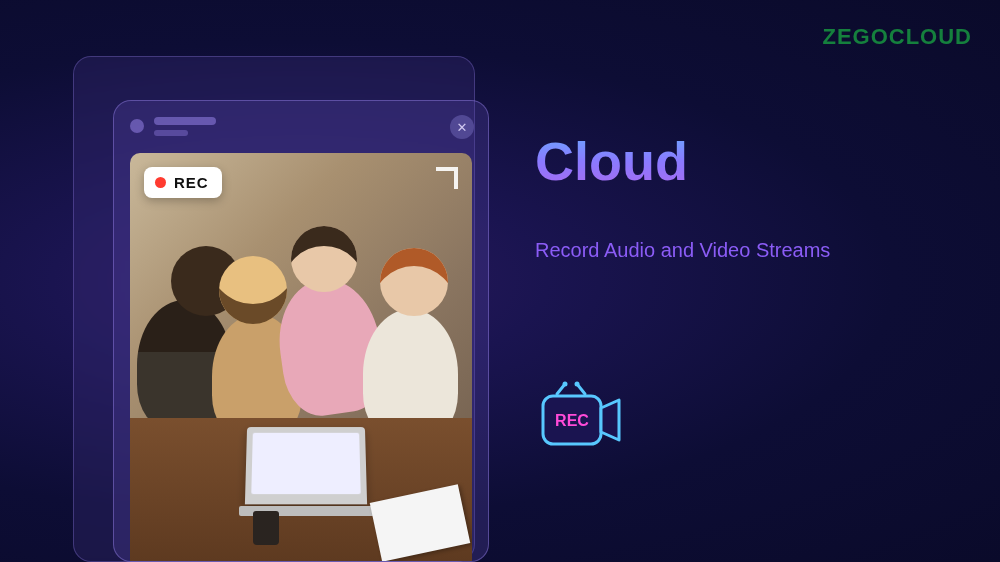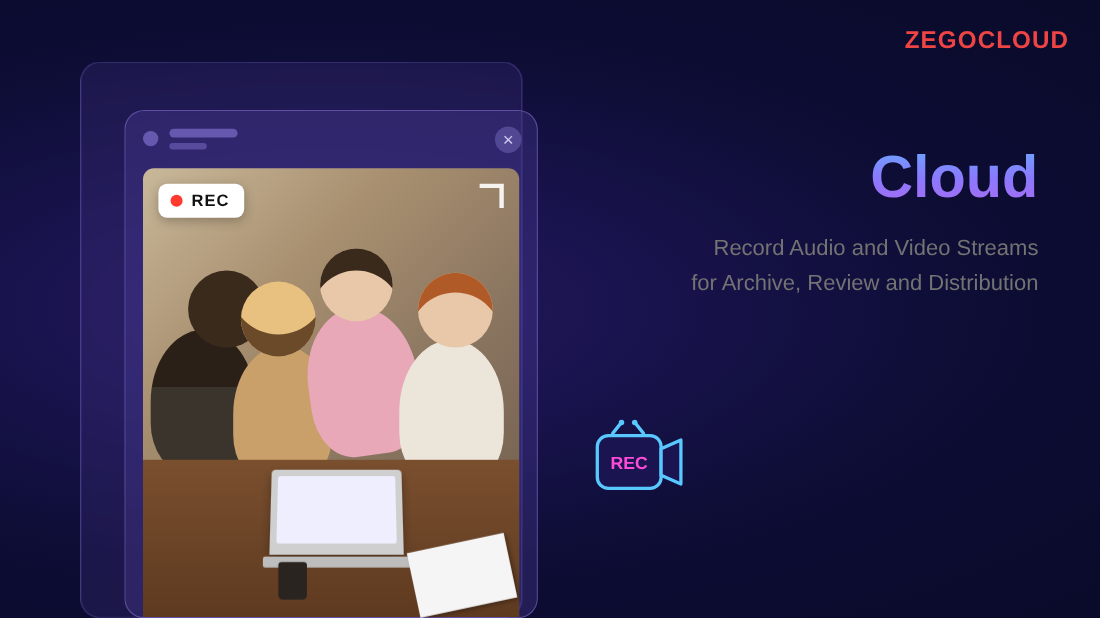--- a/index.html
+++ b/index.html
@@ -10,21 +10,21 @@
   font-family: -apple-system, BlinkMacSystemFont, "Segoe UI", Arial, sans-serif;
   overflow: hidden;
   position: relative;
 }
 
 
 .logo {
   position: absolute;
   top: 24px;
   right: 28px;
-  color: #ef4444;
+  color: #15803d;
   font-size: 22px;
   font-weight: 800;
   letter-spacing: 1px;
   font-family: Arial, sans-serif;
 }
 
 
 .card-back {
   position: absolute;
   left: 73px;
@@ -197,36 +197,35 @@
   border-top: 4px solid rgba(255,255,255,0.9);
   border-right: 4px solid rgba(255,255,255,0.9);
   z-index: 5;
 }
 
 
 .content {
   position: absolute;
   left: 535px;
   top: 132px;
-  right: 56px;
-  text-align: right;
+  right: 28px;
 }
 .title-line {
   font-size: 54px;
   font-weight: 800;
   line-height: 1.08;
   background: linear-gradient(180deg, #6aa8ff 0%, #8a7aff 50%, #a86af0 100%);
   -webkit-background-clip: text;
   background-clip: text;
   -webkit-text-fill-color: transparent;
   color: transparent;
 }
 .subtitle {
-  margin-top: 20px;
-  color: #737373;
+  margin-top: 44px;
+  color: #8b5cf6;
   font-size: 20px;
   line-height: 1.6;
   font-weight: 500;
 }
 
 
 .rec-icon-wrap {
   position: absolute;
   left: 535px;
   top: 380px;
@@ -272,21 +271,20 @@
       <span class="rec-text">REC</span>
     </div>
     <div class="corner-bracket"></div>
   </div>
 </div>
 
 <div class="content">
   <div class="title-line">Cloud</div>
   <div class="subtitle">
     <div>Record Audio and Video Streams</div>
-    <div>for Archive, Review and Distribution</div>
   </div>
 </div>
 
 <div class="rec-icon-wrap">
   <svg width="92" height="72" viewBox="0 0 92 72">
 
     <line x1="30" y1="4" x2="22" y2="14" stroke="#58c8ff" stroke-width="3" stroke-linecap="round"></line>
     <line x1="42" y1="4" x2="50" y2="14" stroke="#58c8ff" stroke-width="3" stroke-linecap="round"></line>
     <circle cx="30" cy="4" r="2.5" fill="#58c8ff"></circle>
     <circle cx="42" cy="4" r="2.5" fill="#58c8ff"></circle>

